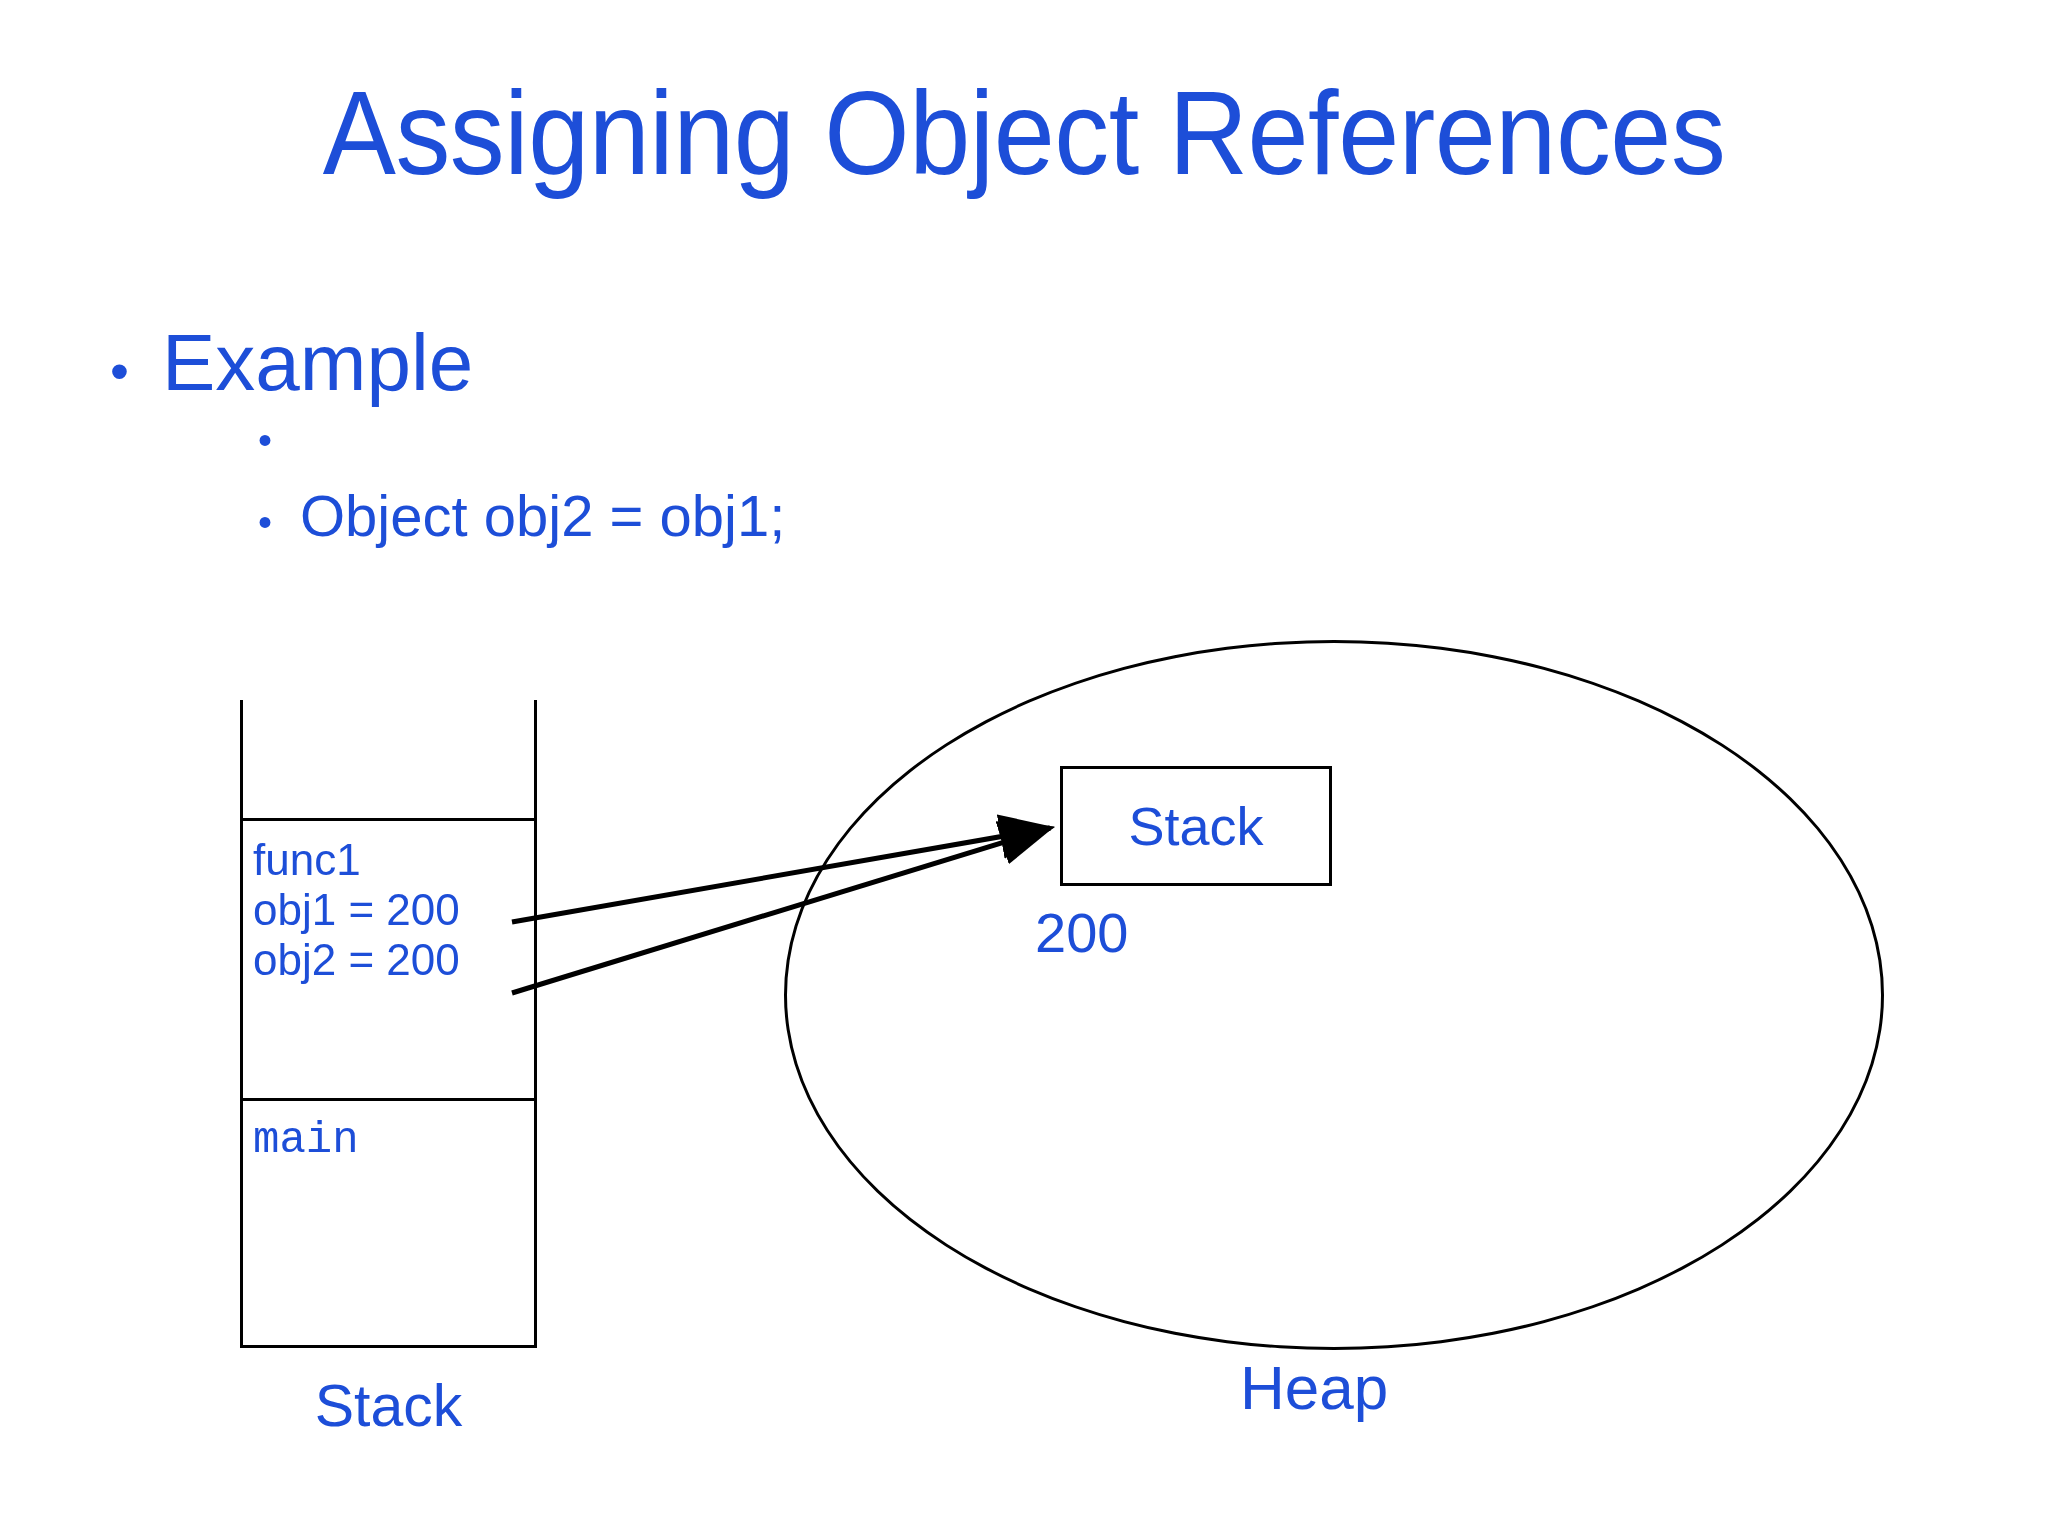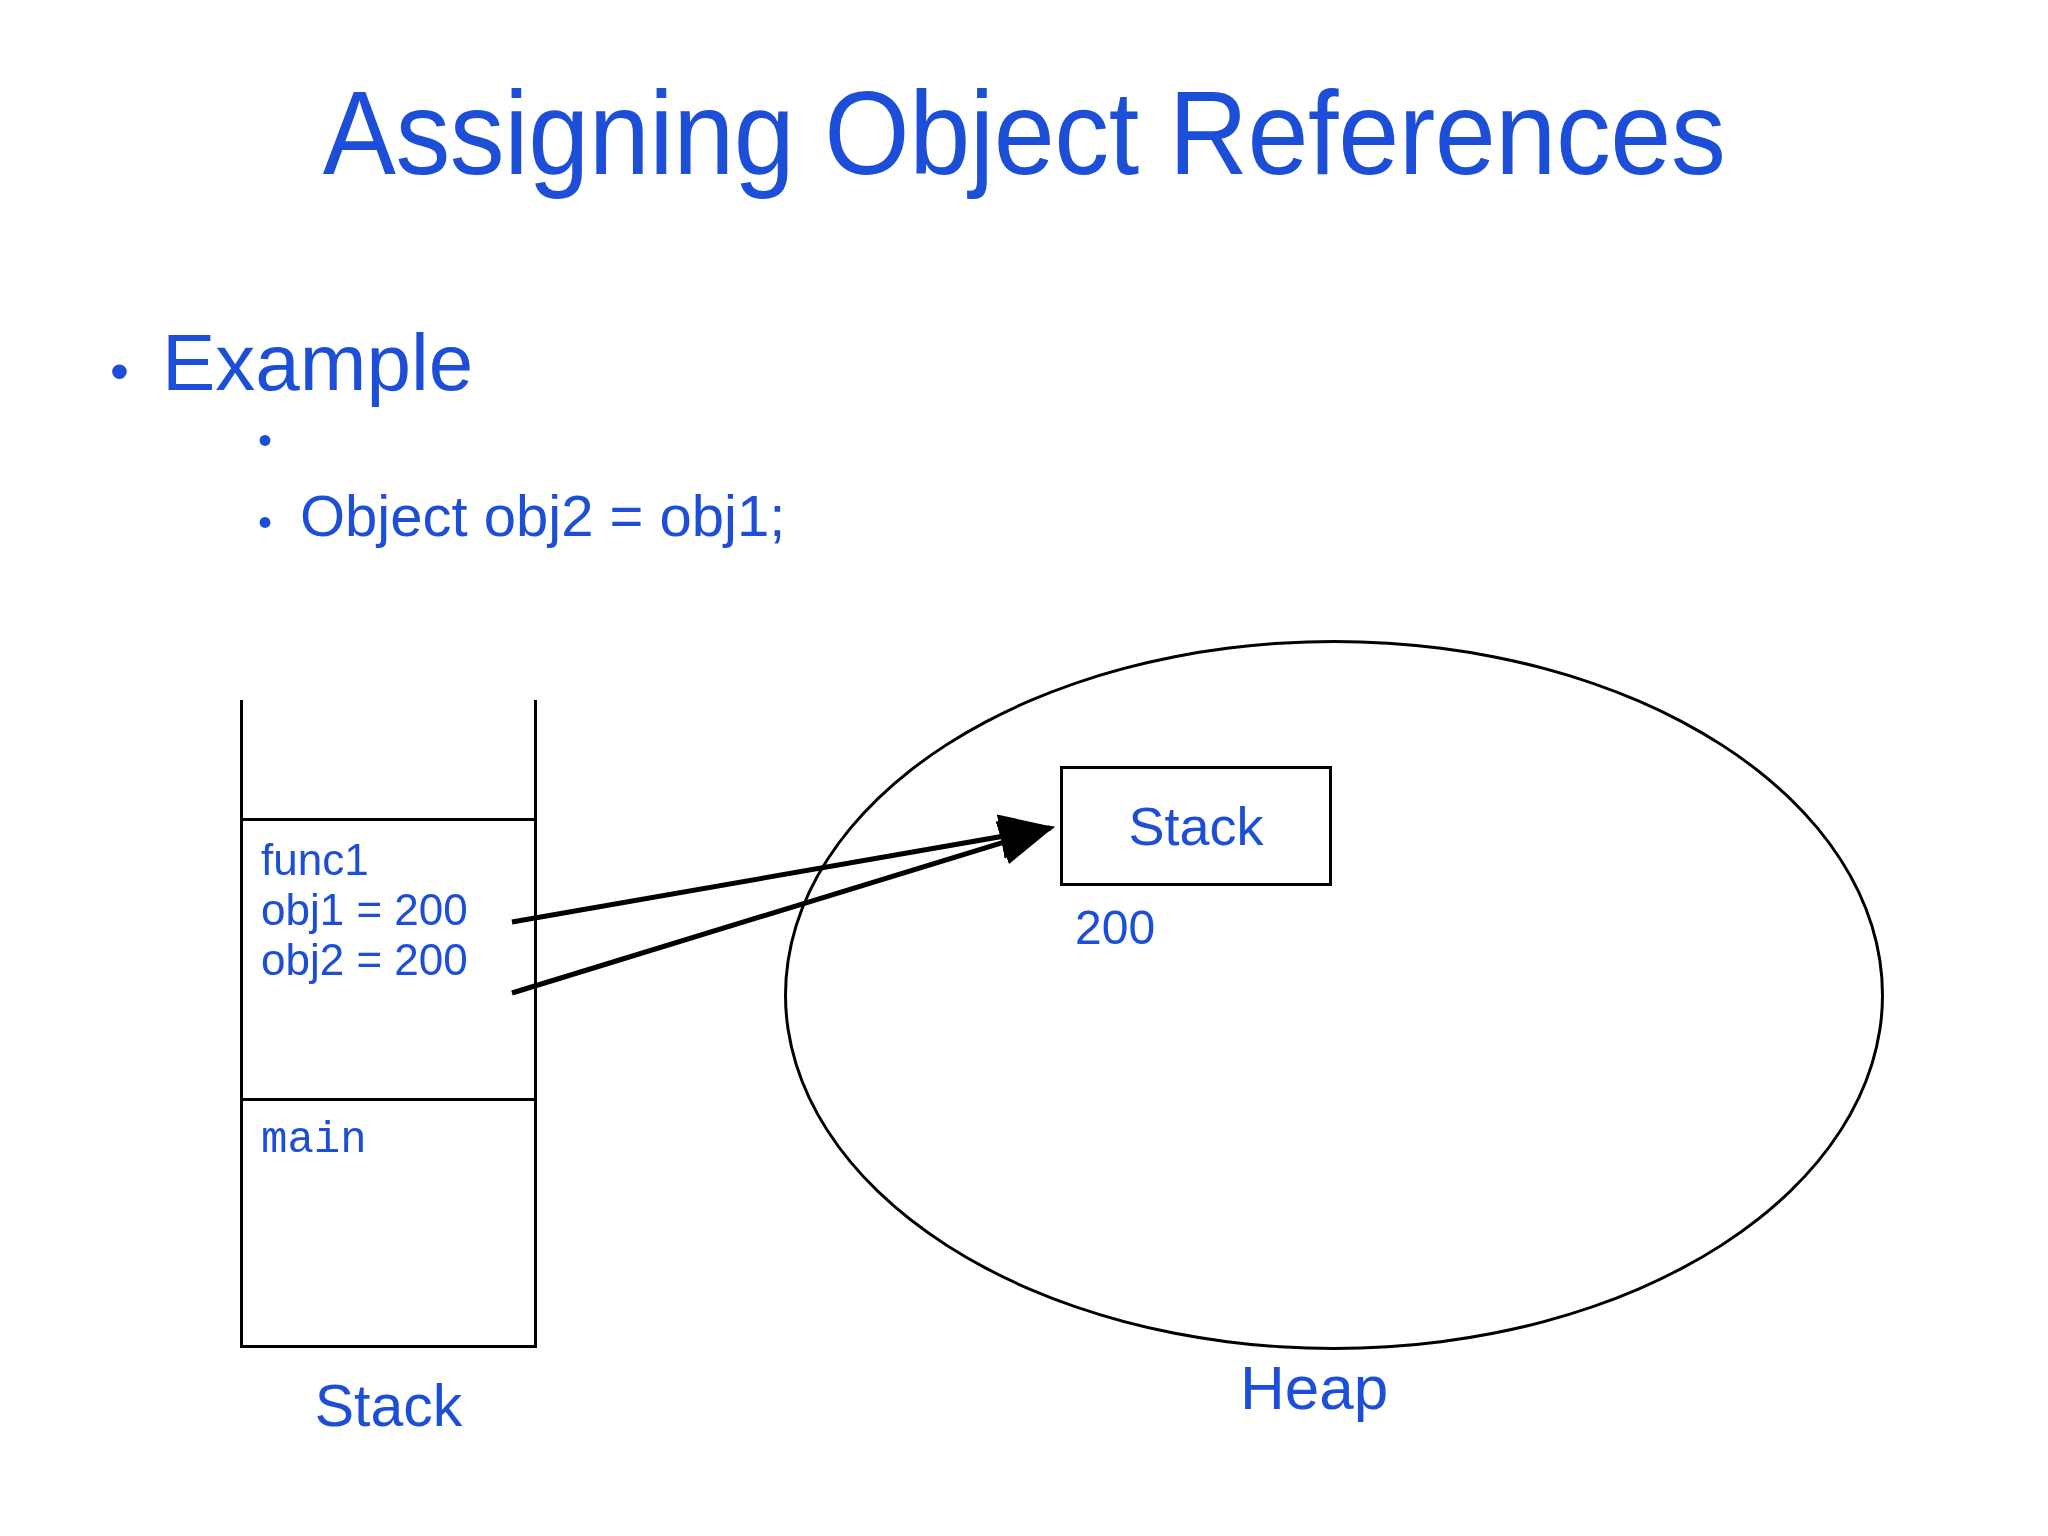--- a/index.html
+++ b/index.html
@@ -92,21 +92,21 @@
     border-right: 3px solid #000;
     border-bottom: 3px solid #000;
     box-sizing: border-box;
   }
   .stack-frame {
     position: absolute;
     left: 0;
     width: 100%;
     box-sizing: border-box;
     border-top: 3px solid #000;
-    padding: 14px 0 0 18px;
+    padding: 14px 0 0 10px;
   }
   #frame-func1 { top: 118px; height: 280px; }
   #frame-main  { top: 398px; height: 250px; font-family: Liberation Mono, monospace; }
   .frame-line {
     font-size: 44px;
     line-height: 1.14;
     white-space: nowrap;
   }
   #stack-label {
     position: absolute;
@@ -139,23 +139,22 @@
     box-sizing: border-box;
     display: flex;
     align-items: center;
     justify-content: center;
     font-size: 54px;
   }
   #object-addr {
     position: absolute;
     left: 1035px;
     top: 900px;
-    font-size: 48px;
-    white-space: nowrap;
-    margin-left: 40px;
+    font-size: 56px;
+    white-space: nowrap;
   }
   #heap-label {
     position: absolute;
     left: 1240px;
     top: 1352px;
     font-size: 62px;
     white-space: nowrap;
   }
 
   

